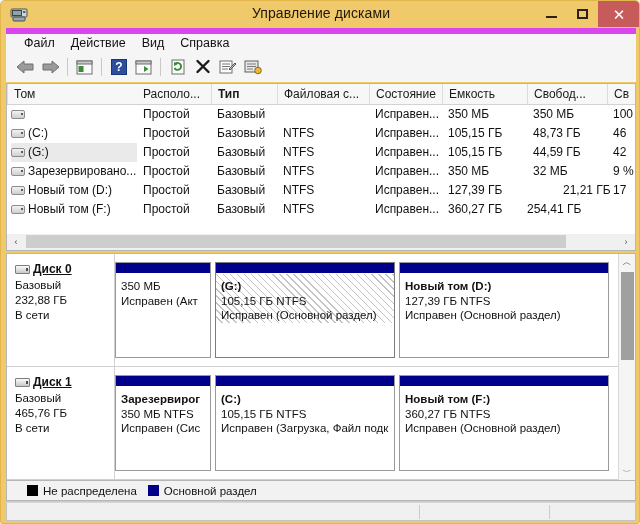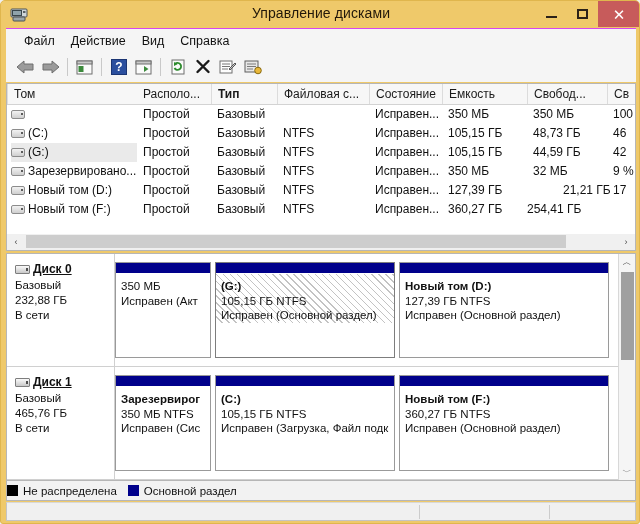--- a/index.html
+++ b/index.html
@@ -50,21 +50,21 @@
   #btn-close { left: 597px; width: 42px; background: #c75b5b; }
   .min-glyph { width: 11px; height: 2px; background: #2b2118; margin-top: 6px; }
   .max-glyph { width: 11px; height: 10px; border: 2px solid #2b2118; }
   .close-glyph { color: #ffffff; font-size: 15px; line-height: 15px; }
 
   
   #menubar {
     position: absolute; left: 5px; top: 27px;
     width: 630px; height: 24px;
     background: #f5f5f5;
-    border-top: 1px solid #d946ef;
+    border-top: 6px solid #d946ef;
     display: flex; align-items: center;
     padding-left: 10px;
   }
   .menu-item {
     font-size: 12.5px; color: #111;
     padding: 3px 8px;
     cursor: default;
   }
 
   
@@ -237,21 +237,21 @@
   }
 
   
   #legend {
     position: absolute; left: 5px; top: 480px;
     width: 630px; height: 20px;
     background: #f2f2f2;
     border: 1px solid #b6b6b6;
     border-top: none;
     display: flex; align-items: center;
-    padding-left: 0;
+    padding-left: 20px;
     font-size: 11.5px; color: #111;
   }
   .swatch { width: 11px; height: 11px; margin-right: 5px; }
   .legend-entry { display: flex; align-items: center; margin-right: 11px; }
 
   
   #statusbar {
     position: absolute; left: 5px; top: 501px;
     width: 630px; height: 19px;
     background: #f0f0f0;

